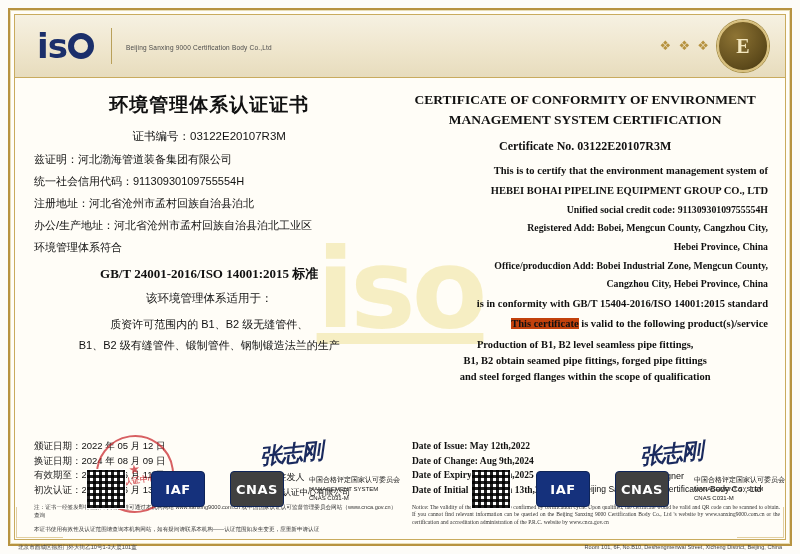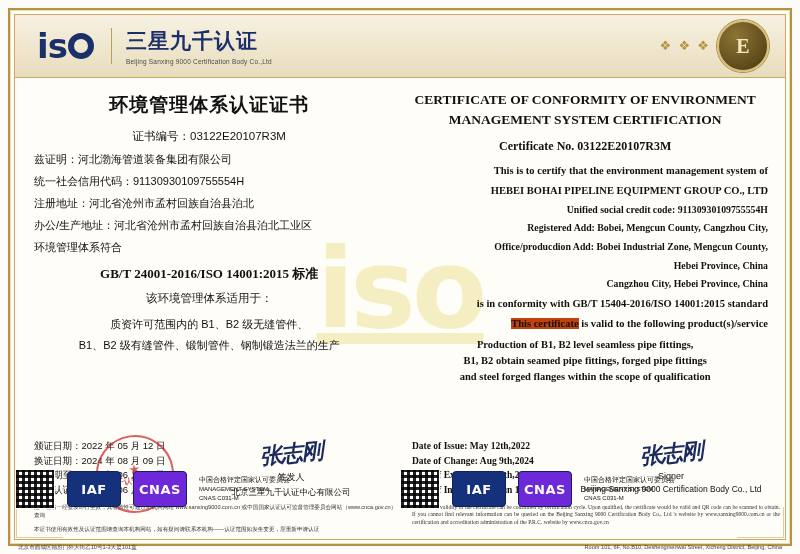--- a/index.html
+++ b/index.html
@@ -204,39 +204,39 @@
     pointer-events:none;
     text-decoration:underline;
   }
 
   
   .accred{
     position:absolute;left:15px;right:15px;bottom:36px;height:58px;
     display:flex;align-items:center;
   }
   .accred-half{
-    width:50%;display:flex;align-items:center;justify-content:flex-start;gap:12px;
+    width:50%;display:flex;align-items:center;justify-content:flex-end;gap:25px;
   }
   .qr{
     width:38px;height:38px;
     background:
       repeating-linear-gradient(90deg,#222 0 3px,#fff 3px 6px),
       repeating-linear-gradient(0deg,#222 0 3px,#fff 3px 6px);
     background-blend-mode:multiply;
     border:1px solid #fff;
   }
   .mark{
     width:52px;height:34px;border-radius:4px;
     background:#14307a;color:#fff;
     display:flex;align-items:center;justify-content:center;
     font-family:"DejaVu Sans", sans-serif;font-weight:bold;font-size:13px;
     letter-spacing:.5px;
     border:1px solid #0e2458;
   }
-  .mark.cnas{background:#6d28d9;}
+  .mark.cnas{background:#404040;}
   .mark.iaf{background:#15317c;}
   .accred-text{
     font-family:"Liberation Sans", sans-serif;
     font-size:6.5px;color:#111;line-height:1.5;text-align:left;
   }
   .accred-text .cn{font-size:7px;}
   .accred-text .en{font-size:6px;}
 
   
   .addr{
@@ -259,21 +259,20 @@
   <div class="corner br"></div>
 
   <div class="header">
     <div class="logo-iso">
       <span>i</span>
         <span>s</span>
         <span class="ring"></span>
     </div>
     <div class="logo-divider"></div>
     <div>
-      <div class="logo-cn-main">三星九千认证</div>
       <div class="logo-cn-sub">Beijing Sanxing 9000 Certification Body Co.,Ltd</div>
     </div>
     <div class="header-orn">❖ ❖ ❖</div>
     <div class="emblem">E</div>
   </div>
 
   <div class="watermark">iso</div>
 
   <div class="body">
 
@@ -310,22 +309,22 @@
     <div class="col col-right">
       <div class="en-title">
         <div>CERTIFICATE OF CONFORMITY OF ENVIRONMENT</div>
         <div>MANAGEMENT SYSTEM CERTIFICATION</div>
       </div>
       <div class="en-certno">Certificate No. 03122E20107R3M</div>
       <div class="en-line">This is to certify that the environment management system of</div>
       <div class="en-line">HEBEI BOHAI PIPELINE EQUIPMENT GROUP CO., LTD</div>
       <div class="en-line small">Unified social credit code: 91130930109755554H</div>
       <div class="en-line small">Registered Add: Bobei, Mengcun County, Cangzhou City,</div>
+      <div class="en-line small">Hebei Province, China</div>
       <div class="en-line small">Office/producdion Add: Bobei Industrial Zone, Mengcun County,</div>
-      <div class="en-line small">Hebei Province, China</div>
       <div class="en-line small">Cangzhou City, Hebei Province, China</div>
       <div class="en-line">is in conformity with GB/T 15404-2016/ISO 14001:2015 standard</div>
       <div class="en-line">
         <span class="hl">This certificate</span><span> is valid to the following product(s)/service</span>
       </div>
       <div class="en-scope">
         <div>Production of B1, B2 level seamless pipe fittings,</div>
         <div>B1, B2 obtain seamed pipe fittings, forged pipe fittings</div>
         <div>and steel forged flanges within the scope of qualification</div>
       </div>

